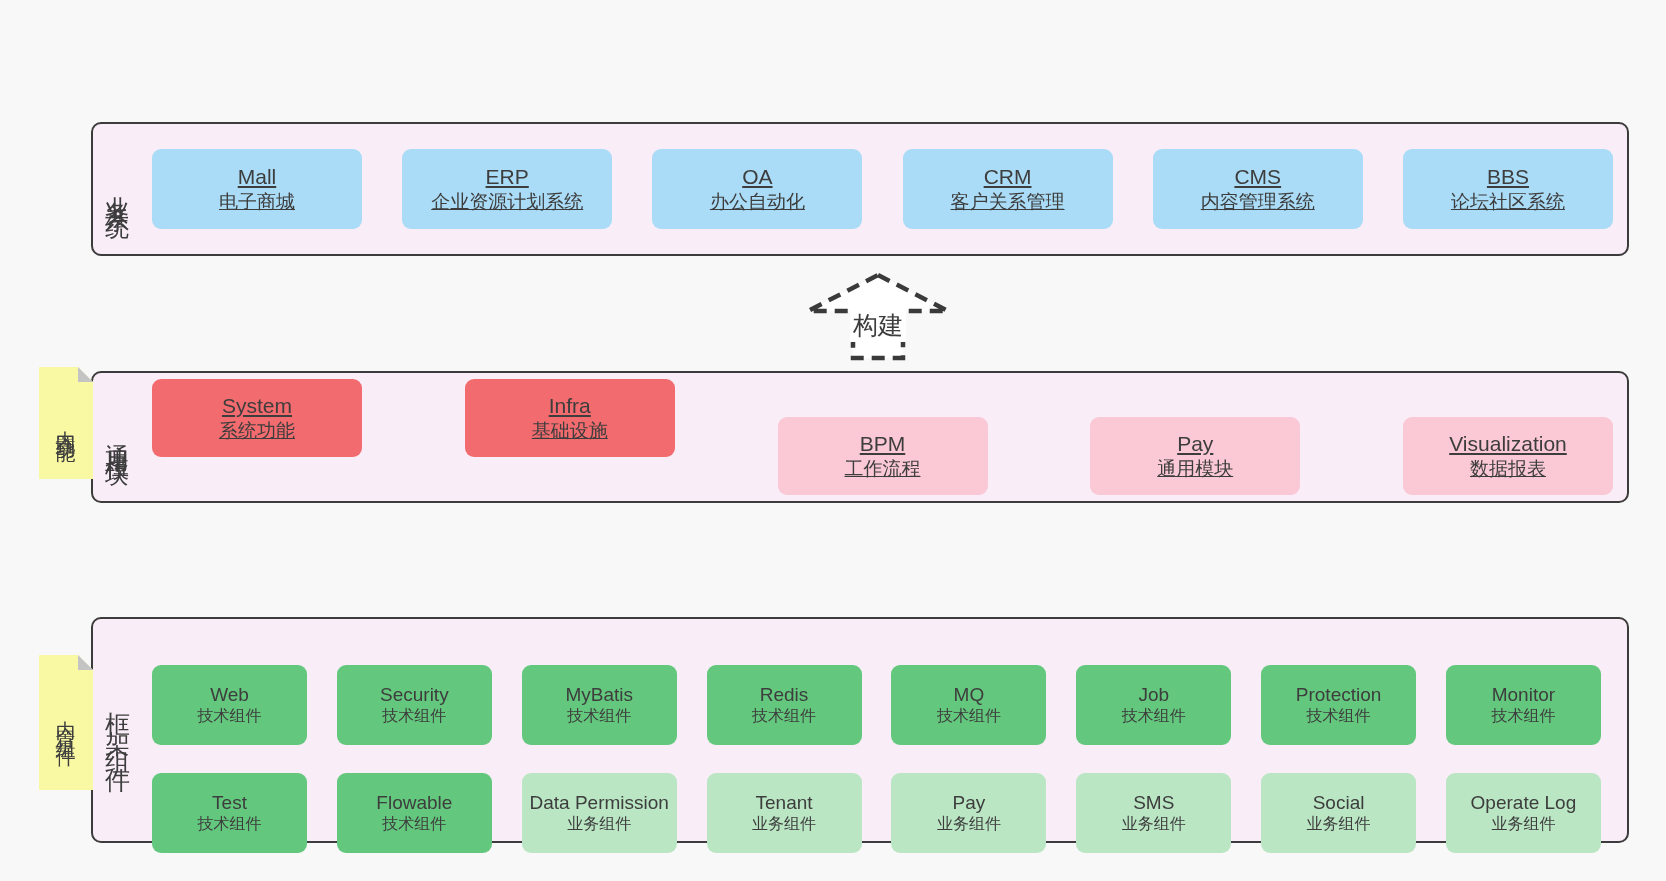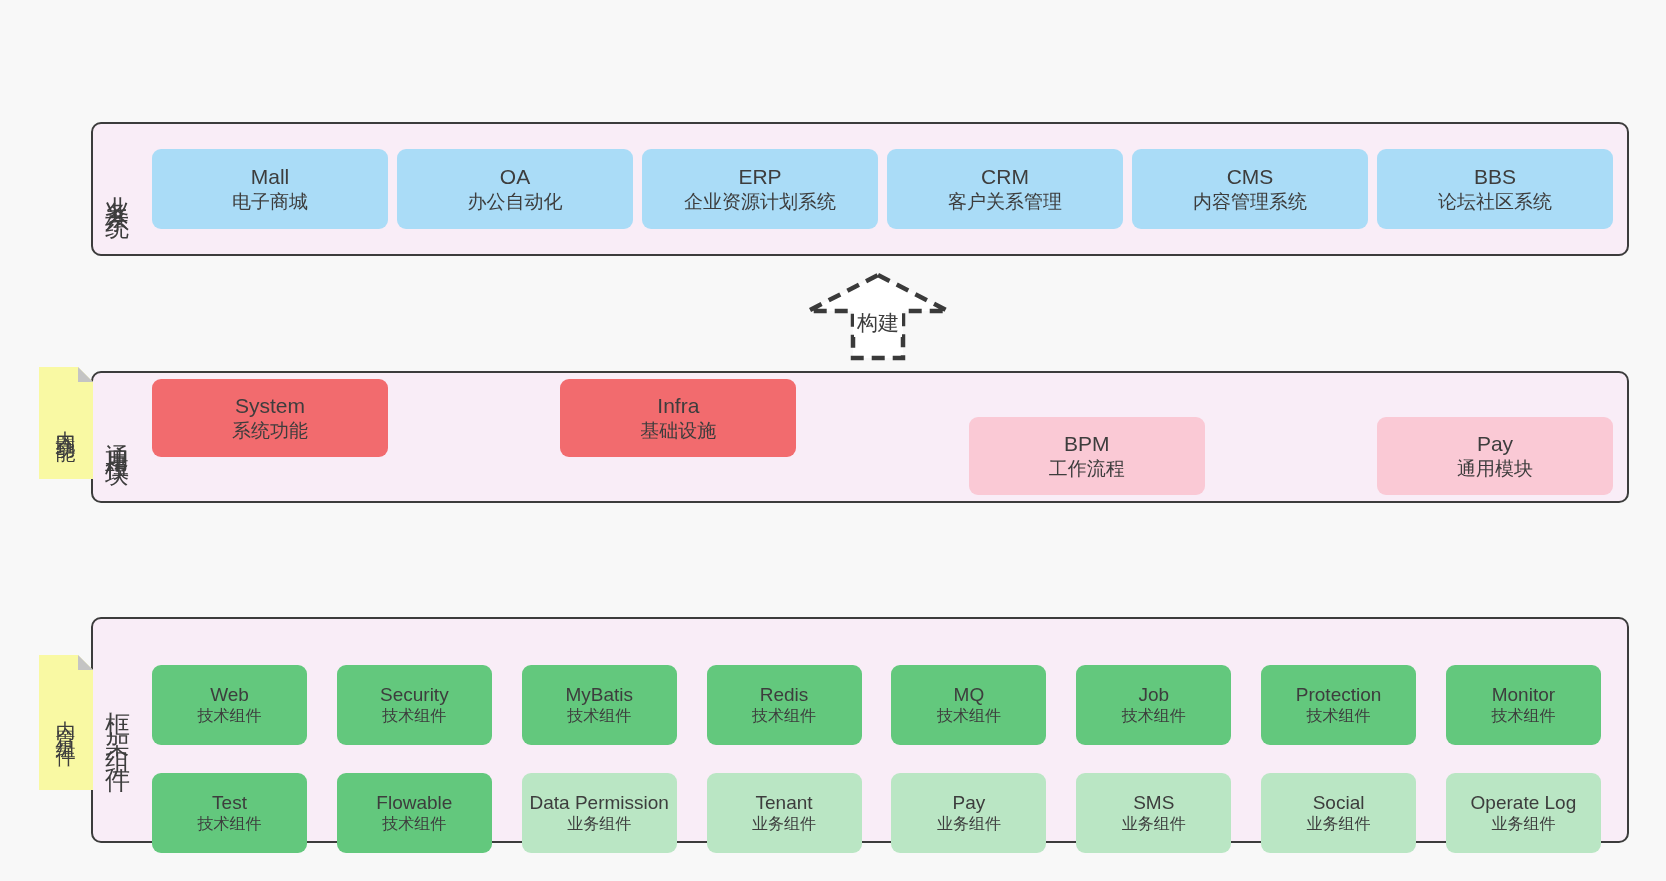--- a/index.html
+++ b/index.html
@@ -31,21 +31,21 @@
   .row.mid{position:absolute;left:59px;right:14px;top:50%;transform:translateY(-50%);}
   .rows{
     position:absolute;left:59px;right:26px;top:18px;bottom:18px;
     display:flex;flex-direction:column;justify-content:space-between;
   }
   
   .box{
     border-radius:9px;display:flex;flex-direction:column;
     align-items:center;justify-content:center;text-align:center;
   }
-  .cols6 .box{width:236px;height:80px;}
+  .cols6 .box{width:210px;height:80px;text-decoration:underline;}
   #layer-modules .box{height:78px;}
   .cols8 .box{width:155px;height:80px;margin-top:28px;}
   .box .name{font-size:21px;line-height:1.3;}
   .box .desc{font-size:19px;line-height:1.3;}
   .cols8 .box .name{font-size:19px;line-height:1.15;}
   .cols8 .box .desc{font-size:16px;line-height:1.25;}
   .v-blue{background:var(--blue,#aadcf7);}
   .v-red{background:var(--red,#f26b6e);}
   .v-pink{background:var(--pink,#fac9d5);margin-top:38px;}
   .v-green{background:var(--green,#63c87d);}
@@ -69,45 +69,45 @@
     font-size:20px;letter-spacing:4px;line-height:1;white-space:nowrap;
   }
   #sticky-components .sticky-text{letter-spacing:9px;}
   
   .arrow{position:absolute;width:160px;height:100px;}
   #arrow-build{left:798px;top:265px;}
   #arrow-implement{left:813px;top:511px;}
   .arrow svg{display:block;}
   .arrow-label{
     position:absolute;left:50%;top:44px;transform:translateX(-50%);
-    background:#ffffff;padding:0 3px;font-size:21px;white-space:nowrap;
+    background:#ffffff;padding:0 3px;font-size:25px;white-space:nowrap;
   }
 </style>
 </head>
 <body>
 
 <div class="canvas">
 
   <section class="layer" id="layer-business">
     <div class="vlabel">业务系统</div>
     <div class="row mid cols6">
 
         <div class="box v-blue">
           <div class="name">Mall</div>
           <div class="desc">电子商城</div>
         </div>
 
         <div class="box v-blue">
+          <div class="name">ERP</div>
+          <div class="desc">企业资源计划系统</div>
+        </div>
+
+        <div class="box v-blue">
           <div class="name">OA</div>
           <div class="desc">办公自动化</div>
-        </div>
-
-        <div class="box v-blue">
-          <div class="name">ERP</div>
-          <div class="desc">企业资源计划系统</div>
         </div>
 
         <div class="box v-blue">
           <div class="name">CRM</div>
           <div class="desc">客户关系管理</div>
         </div>
 
         <div class="box v-blue">
           <div class="name">CMS</div>
           <div class="desc">内容管理系统</div>
@@ -145,20 +145,24 @@
           <div class="name">BPM</div>
           <div class="desc">工作流程</div>
         </div>
 
         <div class="box v-pink">
           <div class="name">Pay</div>
           <div class="desc">通用模块</div>
         </div>
 
 
+        <div class="box v-pink">
+          <div class="name">Visualization</div>
+          <div class="desc">数据报表</div>
+        </div>
       </div>
   </section>
 
   <div class="sticky" id="sticky-features">
     <div class="sticky-bg"></div>
     <div class="fold"></div>
     <div class="sticky-text">内置功能</div>
   </div>
 
 

